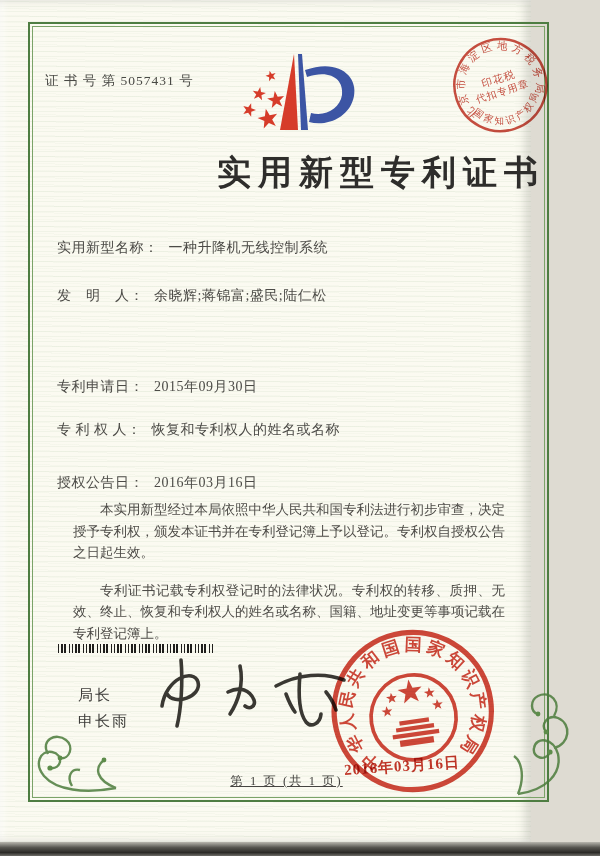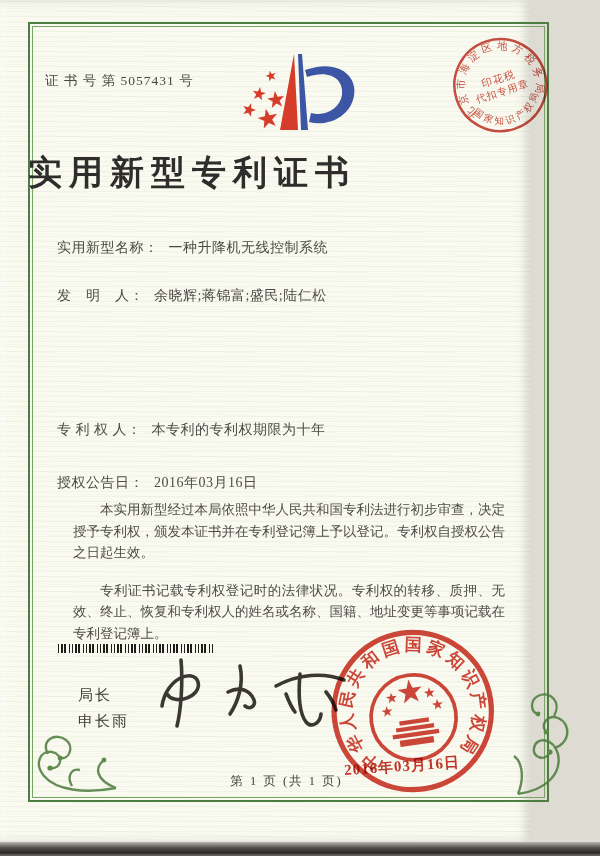--- a/index.html
+++ b/index.html
@@ -10,42 +10,42 @@
       repeating-linear-gradient(0deg, rgba(146,183,138,0.10) 0 1px, rgba(255,255,255,0) 1px 5px),
       repeating-linear-gradient(2deg, rgba(146,183,138,0.05) 0 1px, rgba(255,255,255,0) 1px 7px);
     box-shadow:inset -6px 0 10px rgba(120,118,110,.25), inset 4px 0 6px rgba(255,255,255,.6);}
   .photo-edge-bottom{position:absolute;left:0;bottom:0;width:600px;height:14px;
     background:linear-gradient(#b8b6ae,#55544f 40%,#2b2a27 75%,#6e6d68);}
   .frame{position:absolute;left:28px;top:22px;width:517px;height:776px;
     border:2px solid #4e7d42;}
   .frame-inner{position:absolute;left:2px;top:2px;right:2px;bottom:2px;border:1px solid #7ba368;}
   .cert-no{position:absolute;left:45px;top:72px;font-size:13.5px;letter-spacing:1px;color:#4a4a46;}
   .logo{position:absolute;left:238px;top:50px;}
-  .title{position:absolute;left:28px;top:150px;width:517px;text-align:left;
+  .title{position:absolute;left:28px;top:150px;width:517px;text-align:right;
     font-size:34px;font-weight:700;letter-spacing:7px;color:#2e2d2b;}
   .field{position:absolute;left:57px;font-size:14px;color:#4c4b47;letter-spacing:.5px;white-space:nowrap;}
   .f1{top:239px}.f2{top:287px}.f3{top:334px}.f4{top:378px}.f5{top:421px}.f6{top:474px}
   .field .lbl{margin-right:6px;}
   .paras{position:absolute;left:57px;top:483px;width:464px;font-size:13.5px;line-height:21.5px;
     color:#4e4c48;text-align:justify;}
   .paras p{margin:16px;text-indent:2em;}
   .barcode{position:absolute;left:58px;top:644px;width:156px;height:9px;
     background:repeating-linear-gradient(90deg,#1f1e1c 0 1px,transparent 1px 3px,#1f1e1c 3px 5px,
       transparent 5px 6px,#1f1e1c 6px 8px,transparent 8px 11px,#1f1e1c 11px 12px,transparent 12px 14px);}
   .signer-title{position:absolute;left:78px;top:686px;font-size:15px;color:#3c3b38;letter-spacing:2px;
      font-family:"Liberation Sans","DejaVu Sans",sans-serif;}
   .signer-name{position:absolute;left:78px;top:712px;font-size:15px;color:#3c3b38;letter-spacing:2px;
      font-family:Liberation Sans, sans-serif;}
   .autograph{position:absolute;left:148px;top:652px;}
   .seal{position:absolute;left:328px;top:626px;mix-blend-mode:multiply;opacity:.92;transform:rotate(-8deg);}
   .seal-date{position:absolute;left:344px;top:757px;font-size:15px;font-weight:700;color:#c4372a;
      letter-spacing:1px;transform:rotate(-4deg);mix-blend-mode:multiply;}
   .stamp{position:absolute;left:446px;top:30px;transform:rotate(-18deg);mix-blend-mode:multiply;opacity:.9;}
   .footer{position:absolute;left:28px;top:773px;width:517px;text-align:center;
-    font-size:12.5px;color:#454440;letter-spacing:2px;}
+    font-size:12.5px;color:#454440;letter-spacing:2px;text-decoration:underline;}
   .flourish{position:absolute;}
   .flo-left{left:24px;top:732px;}
   .flo-right{left:512px;top:686px;transform:scaleX(-1);}
   svg text{font-family:"Liberation Serif","DejaVu Serif",serif;}
 </style>
 </head>
 <body>
 
 <div class="paper">
 
@@ -92,23 +92,27 @@
   <div class="title">实用新型专利证书</div>
 
   <div class="field f1">
     <span class="lbl">实用新型名称：</span>
     <span class="val">一种升降机无线控制系统</span>
   </div>
   <div class="field f2">
     <span class="lbl">发　明　人：</span>
     <span class="val">余晓辉;蒋锦富;盛民;陆仁松</span>
   </div>
+  <div class="field f4">
+    <span class="lbl">专利申请日：</span>
+    <span class="val">2015年09月30日</span>
+  </div>
   <div class="field f5">
     <span class="lbl">专 利 权 人：</span>
-    <span class="val">本专利的专利权期限为十年</span>
+    <span class="val">恢复和专利权人的姓名或名称</span>
   </div>
   <div class="field f6">
     <span class="lbl">授权公告日：</span>
     <span class="val">2016年03月16日</span>
   </div>
 
   <div class="paras">
     <p>本实用新型经过本局依照中华人民共和国专利法进行初步审查，决定授予专利权，颁发本证书并在专利登记簿上予以登记。专利权自授权公告之日起生效。</p>
     <p>专利证书记载专利权登记时的法律状况。专利权的转移、质押、无效、终止、恢复和专利权人的姓名或名称、国籍、地址变更等事项记载在专利登记簿上。</p>
   </div>

